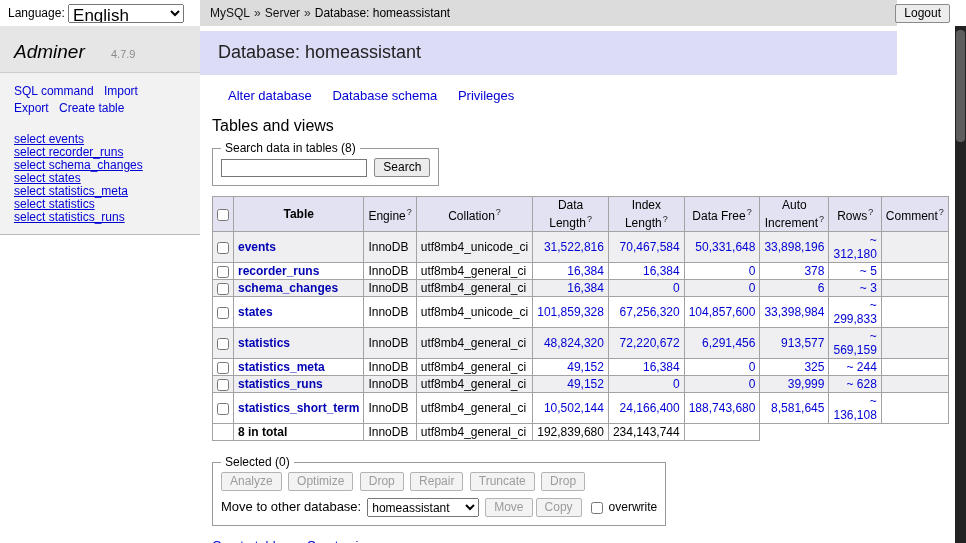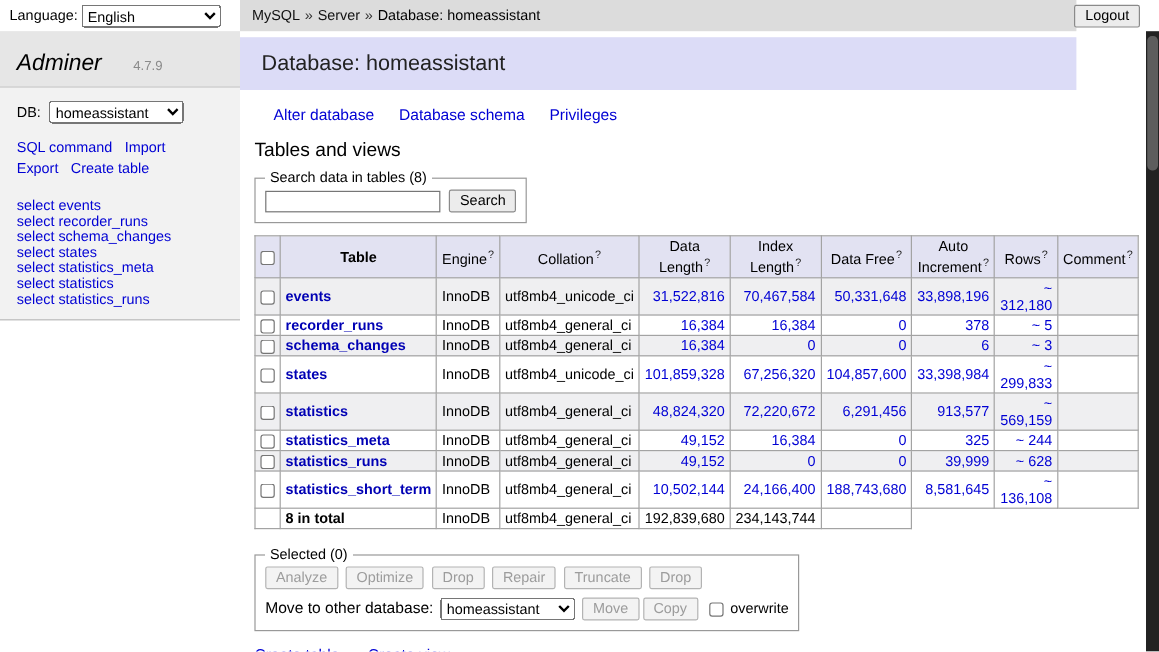--- a/index.html
+++ b/index.html
@@ -5,21 +5,21 @@
   * { box-sizing: border-box; }
   html,body { margin:0; padding:0; }
   body {
     width:966px; height:543px; position:relative; overflow:hidden;
     background:#fff; font-family:"Liberation Sans", sans-serif; font-size:13px; color:#000;
   }
   a { color:#0000d4; text-decoration:none; cursor:pointer; }
 
   
   .lang-area { position:absolute; left:0; top:0; width:200px; height:26px; background:#fff; padding:4px 0 0 8px; font-size:12px; }
-  .lang-area select { font-size:12px; width:116px; height:19px; vertical-align:middle; font-family:"Liberation Sans",sans-serif; }
+  .lang-area select { font-size:17px; width:116px; height:19px; vertical-align:middle; font-family:"Liberation Sans",sans-serif; }
   .breadcrumb { position:absolute; left:200px; top:0; width:697px; height:26px; background:#dcdcdc; line-height:26px; padding-left:10px; font-size:12px; white-space:nowrap; }
   .breadcrumb a { color:#111; }
   .breadcrumb .sep { color:#333; margin:0 4px; }
   .logout-btn { position:absolute; top:4px; right:16px; }
 
   
   button { font-family:"Liberation Sans",sans-serif; font-size:12px; padding:1px 8px 2px; background:#ececec; border:1px solid #8a8a8a; border-radius:2px; color:#000; }
   button:disabled { color:#9c9c9c; border-color:#b3b3b3; background:#f3f3f3; }
 
   
@@ -30,21 +30,21 @@
   .sidebar { position:absolute; left:0; top:26px; width:200px; background:#f2f2f2; border-bottom:1px solid #bbb; padding-bottom:10px; }
   .sidebar h1 { margin:0; padding:8px 14px 7px; background:#e6e6e6; border-bottom:1px solid #ccc; font-weight:normal; }
   .app-name { font-style:italic; color:#000000; font-size:19px; }
   .app-version { font-size:11px; color:#8a8a8a; margin-left:19px; }
   .db-row { padding:11px 14px 2px; font-size:12px; }
   .db-row select { font-size:12px; width:112px; height:19px; margin-left:4px; font-family:"Liberation Sans",sans-serif; }
   .main-links { margin:10px 14px 0; width:155px; font-size:12px; line-height:17px; }
   .main-links a { margin-right:7px; white-space:nowrap; }
   .table-links { list-style:none; margin:16px 0 0; padding:0 14px; font-size:12px; line-height:13px; }
   .table-links li { margin:0 0 0; }
-  .table-links a { white-space:nowrap; }
+  .table-links a { white-space:nowrap;text-decoration:underline; }
 
   
   .content { position:absolute; left:200px; top:26px; width:697px; }
   h2.page-title { margin:5px 0 0; padding:11px 18px 12px; background:#dcdcf7; font-size:18px; font-weight:normal; color:#222; }
   .db-actions { margin:13px 0 0 28px; }
   .db-actions a { margin-right:17px; font-size:13px; }
   h3 { font-weight:normal; font-size:16px; color:#000; }
   .tables-heading { margin:14px 0 0 12px; }
 
   fieldset { display:inline-block; border:1px solid #999; margin:6px 0 0 12px; padding:3px 8px 8px; font-size:12px; background:#fff; }
@@ -104,26 +104,20 @@
   <a>MySQL</a><span class="sep">»</span><a>Server</a><span class="sep">»</span><span>Database: homeassistant</span>
 </div>
 
 <button class="logout-btn">Logout</button>
 
 <div class="sidebar">
   <h1>
     <span class="app-name">Adminer</span>
     <span class="app-version">4.7.9</span>
   </h1>
-  <div class="db-row">
-    <span>DB:</span>
-    <select>
-      <option>homeassistant</option>
-    </select>
-  </div>
   <p class="main-links">
     <a>SQL command</a>
     <a>Import</a>
     <a>Export</a>
     <a>Create table</a>
   </p>
   <ul class="table-links">
     <li><a>select events</a></li>
     <li><a>select recorder_runs</a></li>
     <li><a>select schema_changes</a></li>

